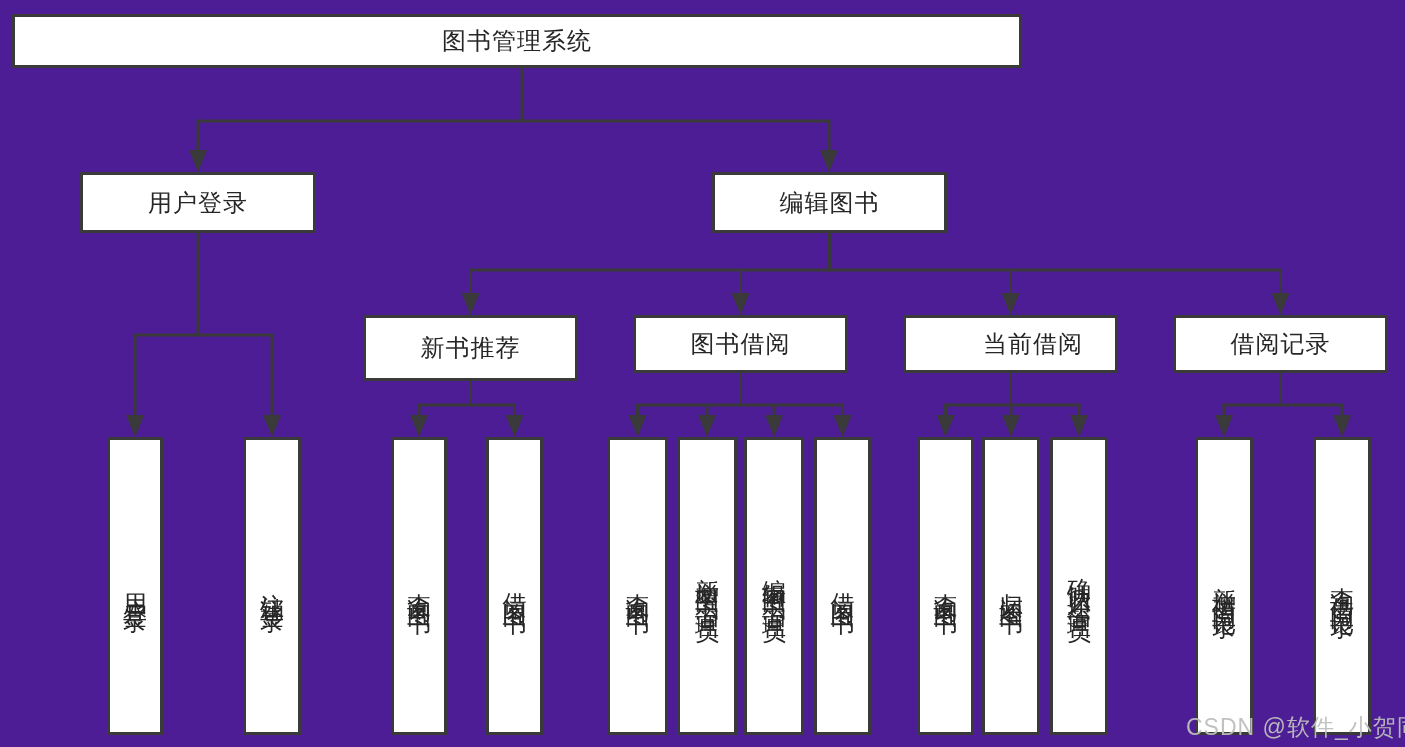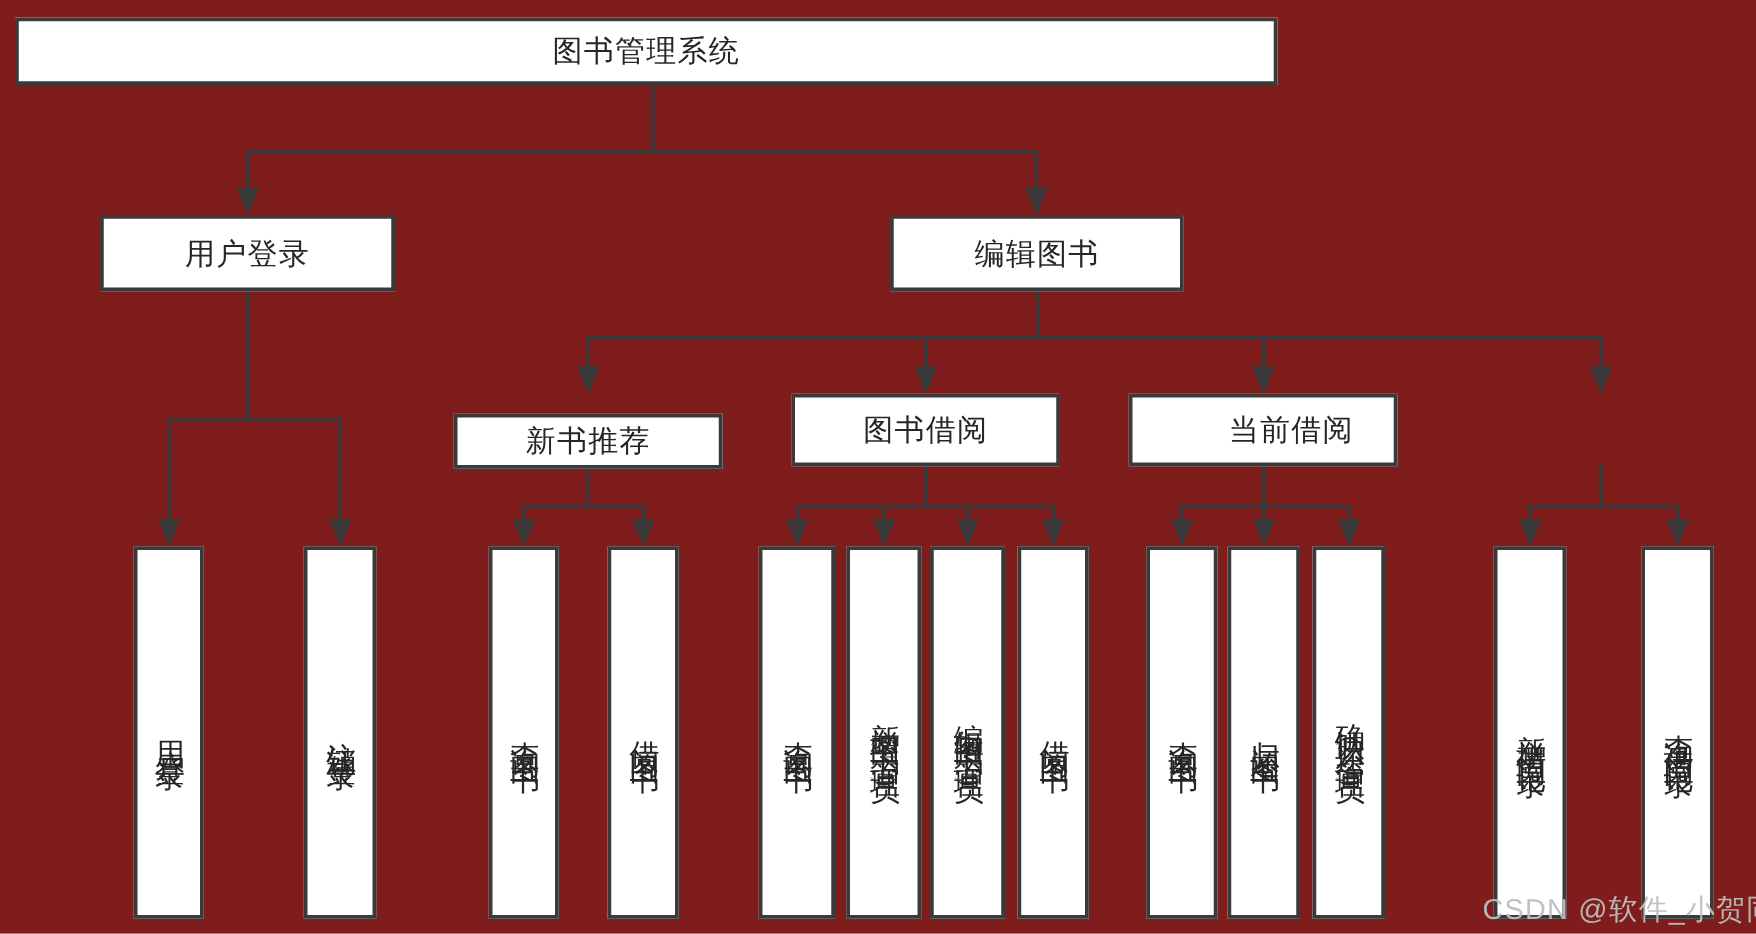--- a/index.html
+++ b/index.html
@@ -4,21 +4,21 @@
 <style>
   :root{
     --line:#3a3a3a;
     --text:#262626;
     --fill:#ffffff;
   }
   html,body{margin:0;padding:0;background:#ffffff;}
   #canvas{
     position:relative;
     width:1405px;height:747px;
-    background:#7f1d1d;
+    background:#4c1d95;
     font-family:"Liberation Sans", sans-serif;
     overflow:hidden;
   }
   #wires{position:absolute;left:0;top:0;width:1405px;height:747px;z-index:0;pointer-events:none;}
   #wires line{stroke:var(--line);stroke-width:3;}
   #wires polygon{fill:var(--line);stroke:none;}
   .hbox{
     position:absolute;box-sizing:border-box;z-index:1;
     border:3px solid var(--line);background:var(--fill);
     display:flex;align-items:center;justify-content:center;
@@ -37,21 +37,21 @@
   }
   #watermark{
     position:absolute;left:1186px;top:712px;z-index:2;
     font-size:23px;color:rgba(190,190,190,0.95);
     letter-spacing:1px;white-space:nowrap;
   }
   
   #node-root{left:12px;top:14px;width:1010px;height:54px;}
   #node-user-login{left:80px;top:172px;width:236px;height:61px;}
   #node-book-management{left:712px;top:172px;width:235px;height:61px;}
-  #node-new-book{left:363px;top:315px;width:215px;height:44px;margin-top:16px;}
+  #node-new-book{left:363px;top:315px;width:215px;height:66px;}
   #node-book-borrow{left:633px;top:315px;width:215px;height:58px;}
   #node-current-borrow{left:903px;top:315px;width:215px;height:58px;padding-left:45px;}
   #node-borrow-records{left:1173px;top:315px;width:215px;height:58px;}
   #leaf-user-login{left:107px;width:56px;}
   #leaf-logout{left:243px;width:58px;}
   #leaf-query-books-1{left:391px;width:56px;}
   #leaf-borrow-books-1{left:486px;width:57px;}
   #leaf-query-books-2{left:607px;width:61px;}
   #leaf-add-book{left:677px;width:60px;}
   #leaf-edit-book{left:744px;width:60px;}
@@ -156,20 +156,23 @@
 
   <div class="hbox" id="node-new-book">
     <span>新书推荐</span>
   </div>
   <div class="hbox" id="node-book-borrow">
     <span>图书借阅</span>
   </div>
   <div class="hbox" id="node-current-borrow">
     <span>当前借阅</span>
   </div>
+  <div class="hbox" id="node-borrow-records">
+    <span>借阅记录</span>
+  </div>
 
   <div class="vbox" id="leaf-user-login">
     <span class="vtext">用户登录</span>
   </div>
   <div class="vbox" id="leaf-logout">
     <span class="vtext">注销登录</span>
   </div>
 
   <div class="vbox" id="leaf-query-books-1">
     <span class="vtext">查询图书</span>

